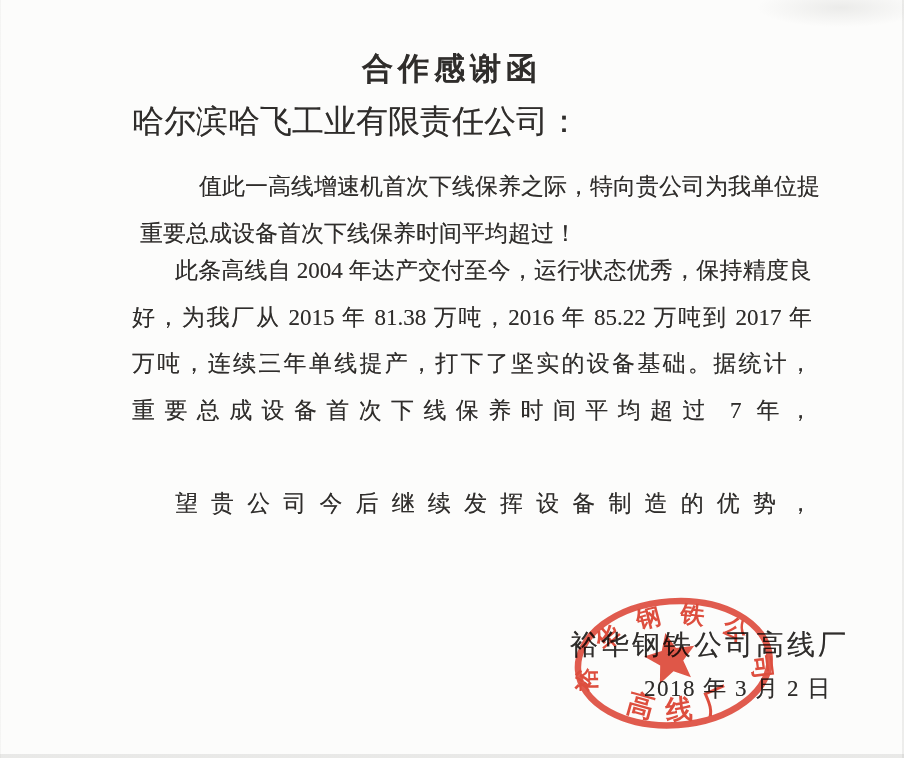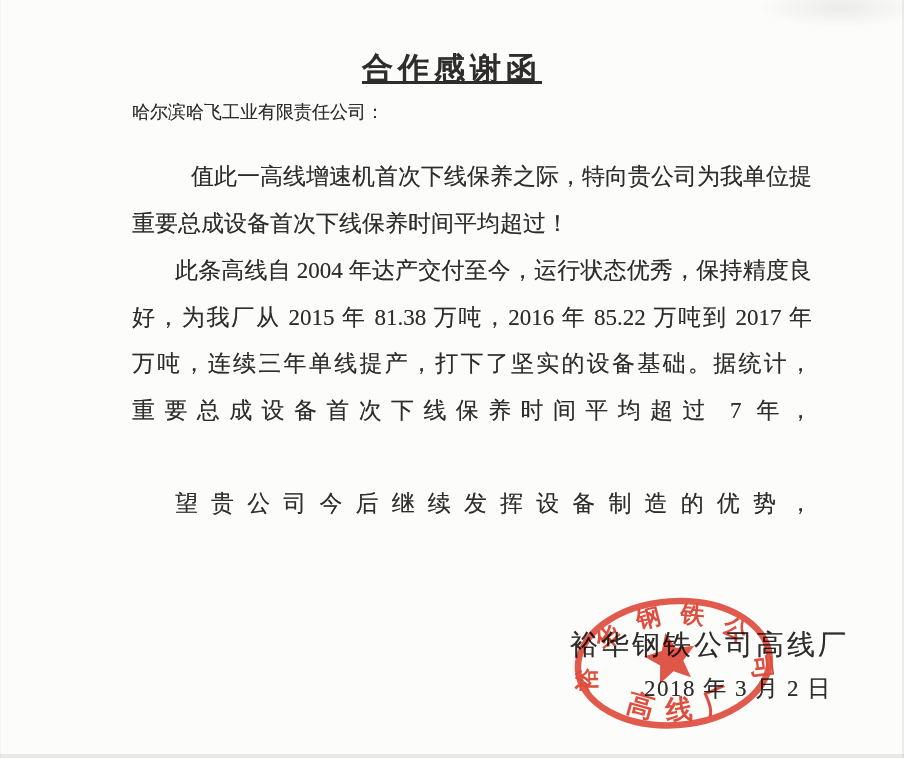--- a/index.html
+++ b/index.html
@@ -13,28 +13,28 @@
     position:absolute;inset:0;pointer-events:none;
     background:
       radial-gradient(ellipse 120px 28px at 93% 1%, rgba(168,168,164,.20), transparent 70%),
       linear-gradient(to top, rgba(183,183,180,.28) 0 4px, transparent 4px),
       linear-gradient(to left, rgba(183,183,180,.22) 0 2px, transparent 2px),
       linear-gradient(to right, rgba(190,190,188,.12) 0 1px, transparent 1px);
   }
   .ink{color:#2f2d2b;text-shadow:0 0 .6px rgba(62,60,58,.55);}
   .title{
     position:absolute;top:48px;left:0;width:100%;text-align:center;
-    font-size:31px;font-weight:bold;letter-spacing:5px;text-decoration:underline;
+    font-size:31px;font-weight:bold;letter-spacing:5px;
   }
   .salutation{
     position:absolute;top:100px;left:132px;width:700px;
-    font-size:18px;
+    font-size:32px;
   }
   .para{position:absolute;left:132px;width:680px;font-size:23px;}
-  .p1{top:154px;} .p2{top:248px;} .p3{top:481px;}
+  .p1{top:164px;margin-left:8px;} .p2{top:248px;} .p3{top:481px;}
   .line{
     height:46.6px;line-height:46.6px;overflow:hidden;
     word-break:keep-all;white-space:nowrap;
   }
   .jl{ text-align:justify;text-align-last:justify;white-space:normal; }
   .ind-a{text-indent:59px;} .ind-b{text-indent:43px;}
   .signature{
     position:absolute;top:626px;left:570px;
     font-size:28px;letter-spacing:3px;white-space:nowrap;
   }

